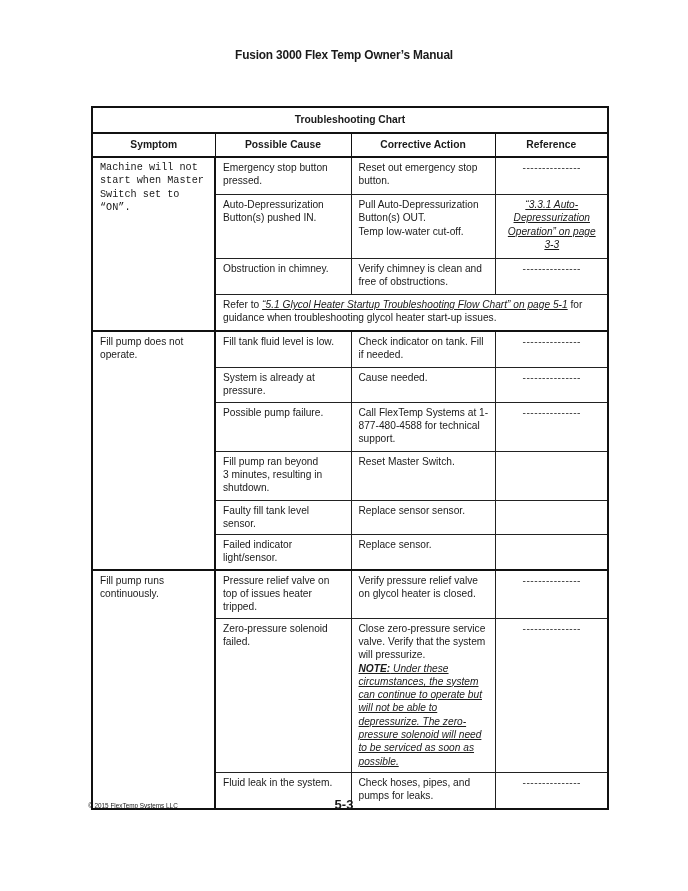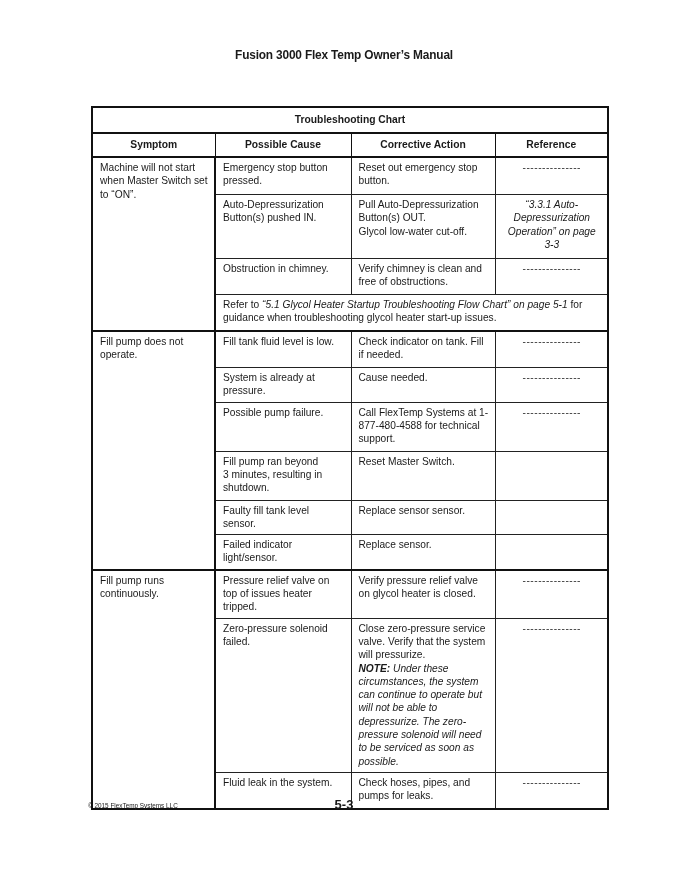--- a/index.html
+++ b/index.html
@@ -16,21 +16,21 @@
   table.chart col.c4 { width: 113px; }
   table.chart th { font-weight: bold; font-size: 10.3px; text-align: center; border: 1.6px solid #111;
                    height: 22px; padding: 0; }
   table.chart th.caption { height: 24px; border-bottom: 2.2px solid #111; }
   table.chart tr.headers th { border-bottom: 2.5px solid #111; height: 22px; }
   table.chart td { border: 1.2px solid #222; vertical-align: top; padding: 3px 6px 4px 7px; }
   table.chart td.sym { border-right: 2.2px solid #111; }
   table.chart tr.group-end td { border-bottom: 2.2px solid #111; }
   td.ref { text-align: center; }
   .dash { letter-spacing: 0.5px; color: #333; }
-  .it { font-style: italic; }
+  .it { font-style: italic; text-decoration: underline; }
   .b { font-weight: bold; text-align: right; }
   .footer-left { position: absolute; left: 88px; top: 801px; font-size: 7.5px; color: #222;
                  transform: scaleX(0.85); transform-origin: left; }
   .footer-center { position: absolute; left: 0; width: 688px; top: 797px; text-align: center;
                    font-size: 13px; font-weight: bold; }
   .line { display: block; }
 </style>
 </head>
 <body>
 
@@ -48,30 +48,30 @@
     <th colspan="4" class="caption">Troubleshooting Chart</th>
   </tr>
   <tr class="headers">
     <th>Symptom</th>
     <th>Possible Cause</th>
     <th>Corrective Action</th>
     <th>Reference</th>
   </tr>
 
   <tr>
-    <td rowspan="4" class="sym" style="border-bottom:2.2px solid #111;">Machine will not start when Master Switch set to “ON”.</td>
+    <td rowspan="4" class="sym" style="border-bottom:2.2px solid #111;font-family:Liberation Mono, monospace;">Machine will not start when Master Switch set to “ON”.</td>
     <td style="height:29px">Emergency stop button pressed.</td>
     <td>Reset out emergency stop button.</td>
     <td class="ref"><span class="dash">---------------</span></td>
   </tr>
   <tr>
     <td style="height:56px">Auto-Depressurization Button(s) pushed IN.</td>
     <td>
       <span class="line">Pull Auto-Depressurization Button(s) OUT.</span>
-      <span class="line">Glycol low-water cut-off.</span>
+      <span class="line">Temp low-water cut-off.</span>
     </td>
     <td class="ref it">“3.3.1 Auto-Depressurization Operation” on page 3-3</td>
   </tr>
   <tr>
     <td style="height:28px">Obstruction in chimney.</td>
     <td>Verify chimney is clean and free of obstructions.</td>
     <td class="ref"><span class="dash">---------------</span></td>
   </tr>
   <tr class="group-end">
     <td colspan="3" style="height:28px">

